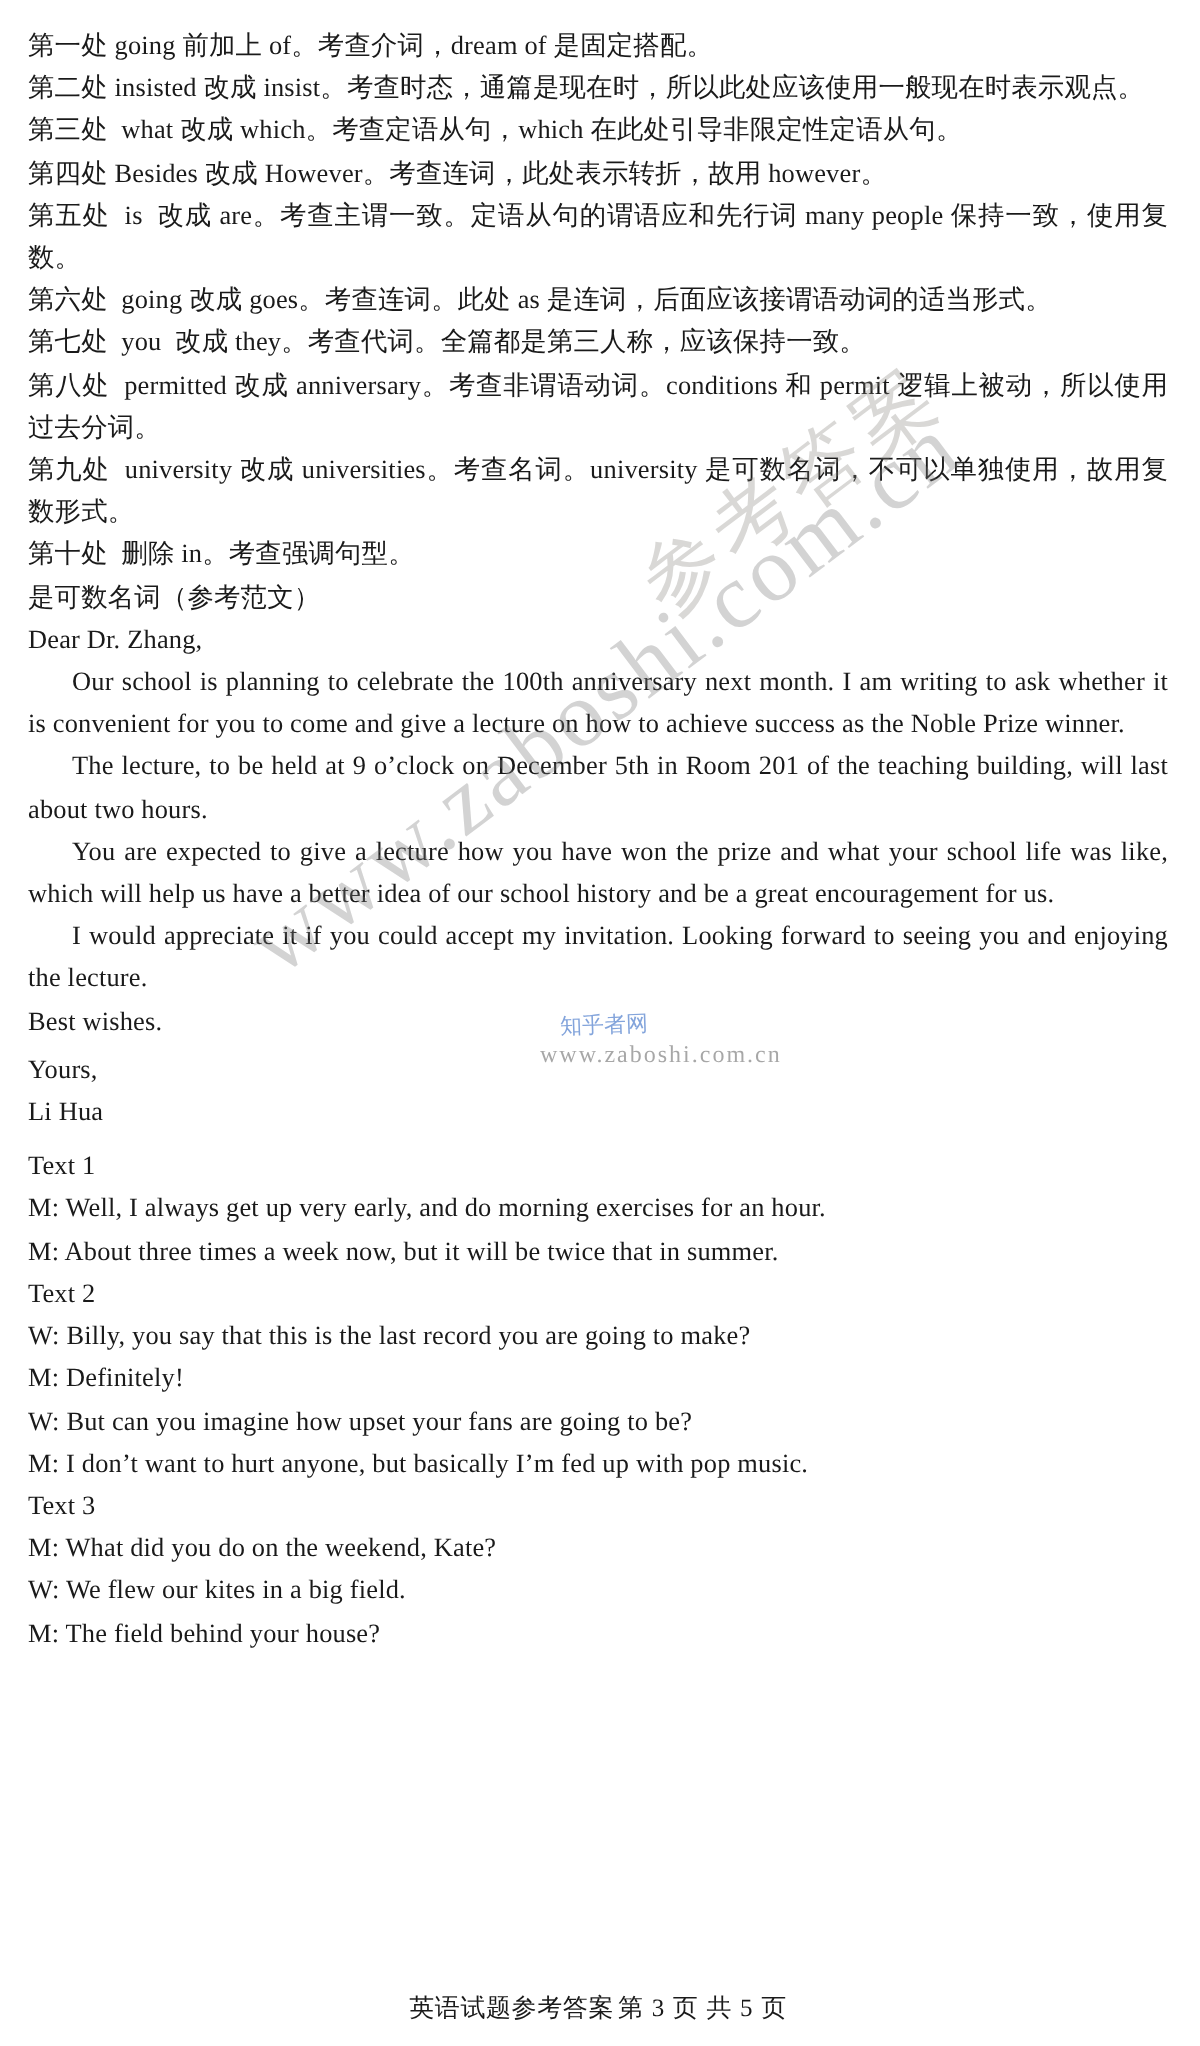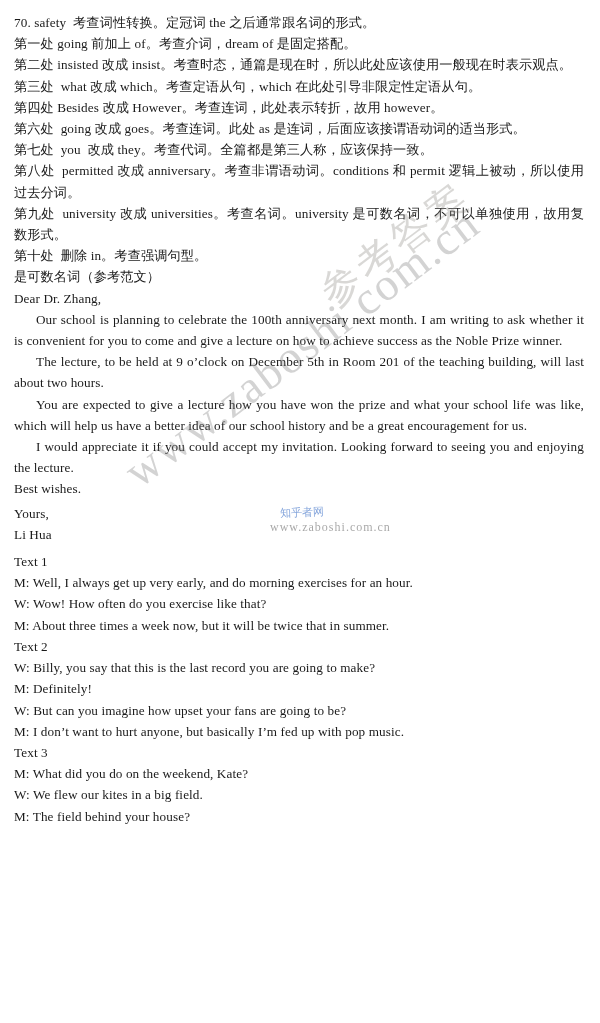--- a/index.html
+++ b/index.html
@@ -113,25 +113,25 @@
 <div class="page">
 
   <div class="watermark">
     <div class="wm-text">www.zaboshi.com.cn</div>
     <div class="wm-cn">参考答案</div>
     <div class="wm-badge">知乎者网</div>
     <div class="wm-site">www.zaboshi.com.cn</div>
   </div>
 
   <div>
-    <p class="line cn just">70. safety  考查词性转换。定冠词 the 之后通常跟名词的形式。</p>
     <p class="line cn just">第一处 going 前加上 of。考查介词，dream of 是固定搭配。</p>
     <p class="line cn just">第二处 insisted 改成 insist。考查时态，通篇是现在时，所以此处应该使用一般现在时表示观点。</p>
     <p class="line cn just">第三处  what 改成 which。考查定语从句，which 在此处引导非限定性定语从句。</p>
     <p class="line cn just">第四处 Besides 改成 However。考查连词，此处表示转折，故用 however。</p>
+    <p class="line cn just">第五处  is  改成 are。考查主谓一致。定语从句的谓语应和先行词 many people 保持一致，使用复数。</p>
     <p class="line cn just">第六处  going 改成 goes。考查连词。此处 as 是连词，后面应该接谓语动词的适当形式。</p>
     <p class="line cn just">第七处  you  改成 they。考查代词。全篇都是第三人称，应该保持一致。</p>
     <p class="line cn just">第八处  permitted 改成 anniversary。考查非谓语动词。conditions 和 permit 逻辑上被动，所以使用过去分词。</p>
     <p class="line cn just">第九处  university 改成 universities。考查名词。university 是可数名词，不可以单独使用，故用复数形式。</p>
     <p class="line cn just">第十处  删除 in。考查强调句型。</p>
   </div>
 
   <p class="line cn">是可数名词（参考范文）</p>
   <p class="line">Dear Dr. Zhang,</p>
   <p class="line just indent-1">Our school is planning to celebrate the 100th anniversary next month. I am writing to ask whether it is convenient for you to come and give a lecture on how to achieve success as the Noble Prize winner.</p>
@@ -141,29 +141,31 @@
   <p class="line">Best wishes.</p>
   <div class="blank-sm"></div>
   <p class="line sig">Yours,</p>
   <p class="line sig">Li Hua</p>
 
   <div class="section-gap"></div>
 
   <div>
     <p class="line">Text 1</p>
     <p class="line">M: Well, I always get up very early, and do morning exercises for an hour.</p>
-    <p class="line">W: Wow! How often do you exercise like that?</p>
     <p class="line">M: About three times a week now, but it will be twice that in summer.</p>
 
     <p class="line">Text 2</p>
     <p class="line">W: Billy, you say that this is the last record you are going to make?</p>
     <p class="line">M: Definitely!</p>
     <p class="line">W: But can you imagine how upset your fans are going to be?</p>
     <p class="line">M: I don’t want to hurt anyone, but basically I’m fed up with pop music.</p>
 
     <p class="line">Text 3</p>
     <p class="line">M: What did you do on the weekend, Kate?</p>
     <p class="line">W: We flew our kites in a big field.</p>
     <p class="line">M: The field behind your house?</p>
   </div>
 
+  <div class="footer">
+    <span class="cn">英语试题参考答案</span><span class="num cn">第</span><span class="num">3</span><span class="num cn">页</span><span class="num cn">共</span><span class="num">5</span><span class="num cn">页</span>
+  </div>
 
 </div>
 
 </body></html>

